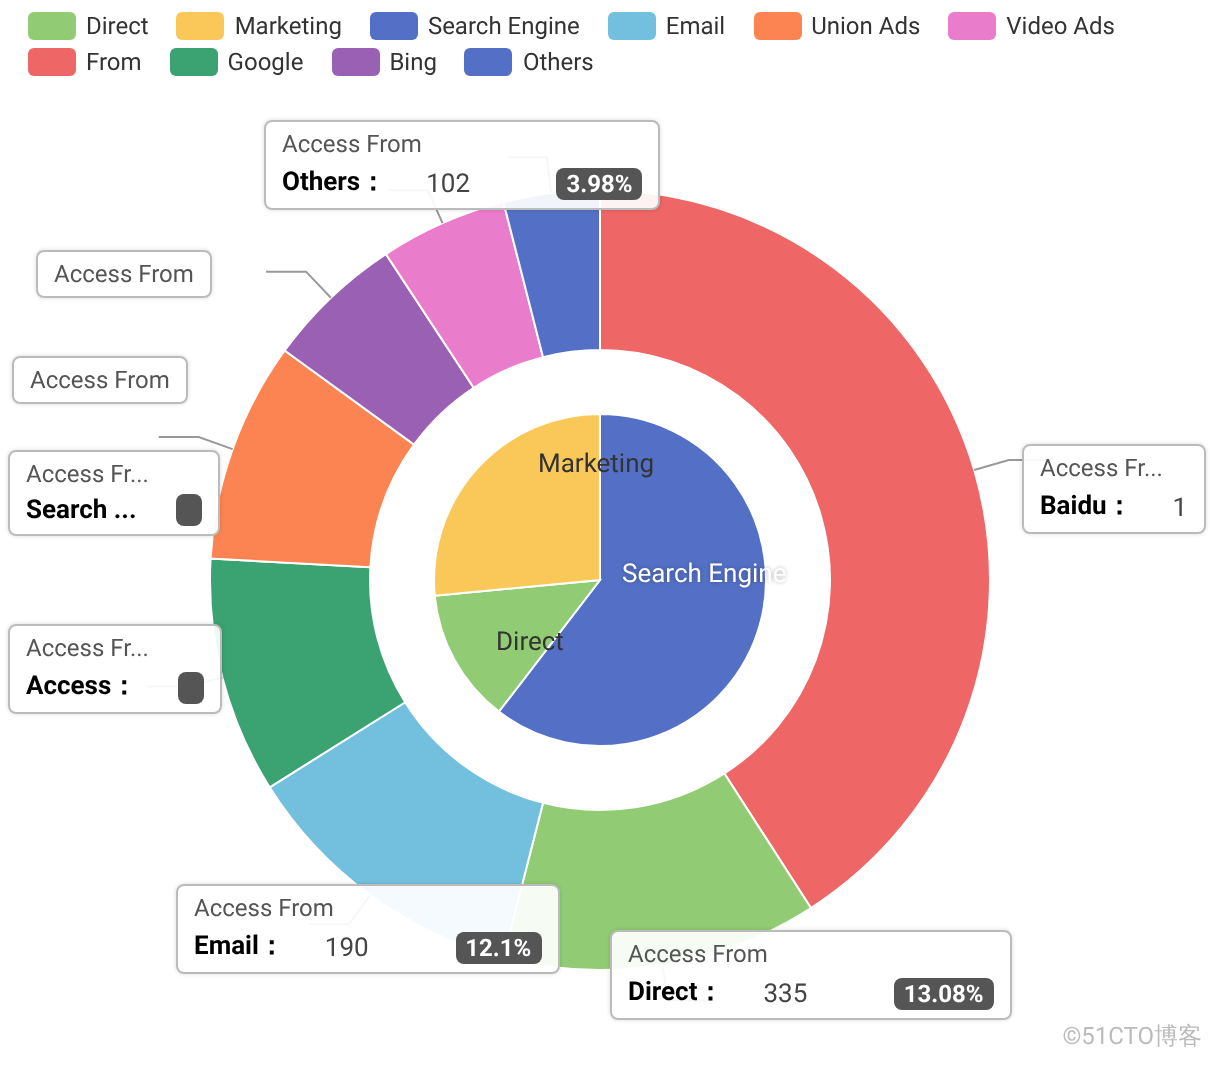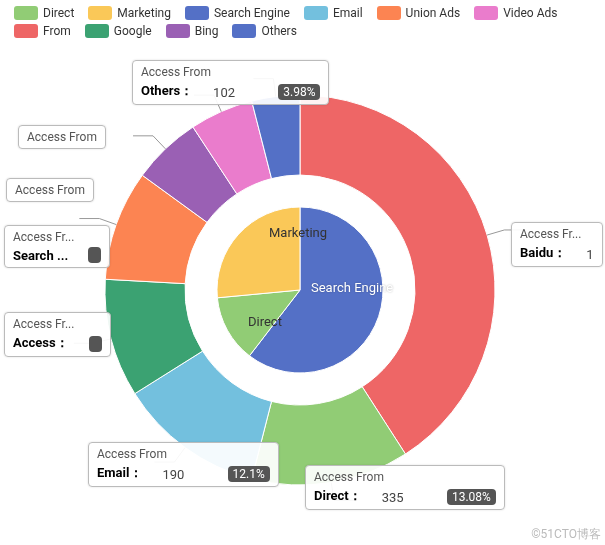--- a/index.html
+++ b/index.html
@@ -71,36 +71,36 @@
   }
   .card .val {
     color: #444;
   }
   .pct {
     background: #555;
     color: #fff;
     border-radius: 4px;
     padding: 1px 5px;
     font-size: 12px;
-    font-weight: 400;
+    font-weight: 700;
   }
 
   
   .inner-label {
     position: absolute;
     font-size: 13px;
     color: #fff;
     text-shadow: 0 0 2px rgba(0,0,0,0.3);
   }
   .inner-label.dark { color: #333; text-shadow:none;}
   
   .wm {
     position: absolute;
     right: 4px;
-    bottom: 2px;
+    bottom: 18px;
     color: #bbb;
     font-size: 12px;
     margin-left: 34px;
   }
 </style>
 </head>
 <body>
 
 <div class="legend" id="legend">
     <div class="legend-item">

